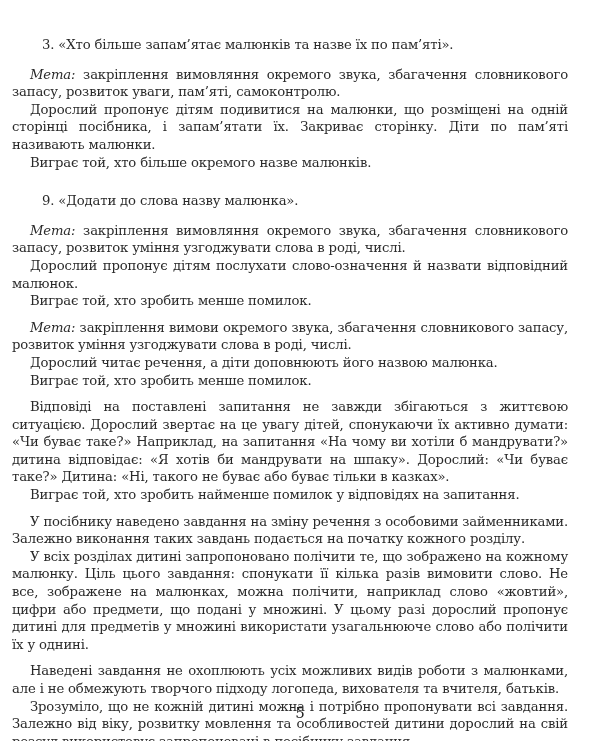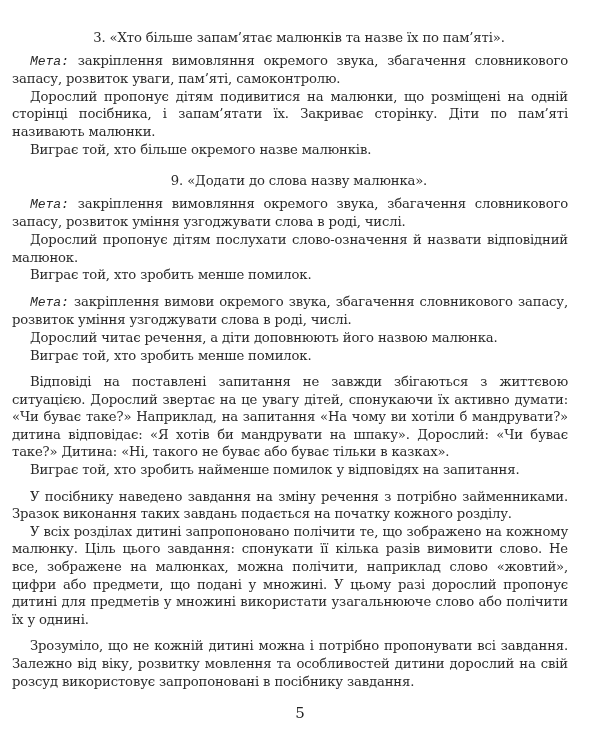--- a/index.html
+++ b/index.html
@@ -5,22 +5,22 @@
   html, body { margin: 0; padding: 0; background: #ffffff; }
   body { width: 600px; height: 741px; position: relative; overflow: hidden; }
   .page {
     position: absolute; left: 12px; top: 24px; width: 556px;
     font-family: "DejaVu Serif", "Liberation Serif", serif;
     font-size: 13.2px; line-height: 17.6px; color: #2a2a2a;
     letter-spacing: -0.15px;
   }
   .p { margin: 0; text-indent: 18px; text-align: justify; }
   .p.last-line-left { text-align: justify; text-align-last: left; }
-  .title { margin: 5px; text-indent: 18px; text-align: center; }
-  .goal-label { font-style: italic; font-family: Liberation Mono, monospace; }
+  .title { margin: 12px; text-indent: 18px; }
+  .goal-label { font-style: italic; }
   .gap { height: 9px; }
   .page-number {
     position: absolute; left: 0; width: 600px; top: 704px; text-align: center;
     font-family: "DejaVu Serif", "Liberation Serif", serif; font-size: 15px; color: #222;
   }
 </style>
 </head>
 <body>
 
 <div class="page">
@@ -48,25 +48,26 @@
   </section>
   <div class="gap"></div>
 
   <section>
     <p class="p last-line-left">Відповіді на поставлені запитання не завжди збігаються з життєвою ситуацією. Дорослий звертає на це увагу дітей, спонукаючи їх активно думати: «Чи буває таке?» Наприклад, на запитання «На чому ви хотіли б мандрувати?» дитина відповідає: «Я хотів би мандрувати на шпаку». Дорослий: «Чи буває таке?» Дитина: «Ні, такого не буває або буває тільки в казках».</p>
     <p class="p last-line-left">Виграє той, хто зробить найменше помилок у відповідях на запитання.</p>
   </section>
   <div class="gap"></div>
 
   <section>
-    <p class="p last-line-left">У посібнику наведено завдання на зміну речення з потрібно займенниками. Зразок виконання таких завдань подається на початку кожного розділу.</p>
+    <p class="p last-line-left">У посібнику наведено завдання на зміну речення з особовими займенниками. Залежно виконання таких завдань подається на початку кожного розділу.</p>
     <p class="p last-line-left">У всіх розділах дитині запропоновано полічити те, що зображено на кожному малюнку. Ціль цього завдання: спонукати її кілька разів вимовити слово. Не все, зображене на малюнках, можна полічити, наприклад слово «жовтий», цифри або предмети, що подані у множині. У цьому разі дорослий пропонує дитині для предметів у множині використати узагальнююче слово або полічити їх у однині.</p>
   </section>
   <div class="gap"></div>
 
   <section>
+    <p class="p last-line-left">Наведені завдання не охоплюють усіх можливих видів роботи з малюнками, але і не обмежують творчого підходу логопеда, вихователя та вчителя, батьків.</p>
     <p class="p last-line-left">Зрозуміло, що не кожній дитині можна і потрібно пропонувати всі завдання. Залежно від віку, розвитку мовлення та особливостей дитини дорослий на свій розсуд використовує запропоновані в посібнику завдання.</p>
 
   </section>
 
 </div>
 
 <div class="page-number">5</div>
 
 </body></html>

